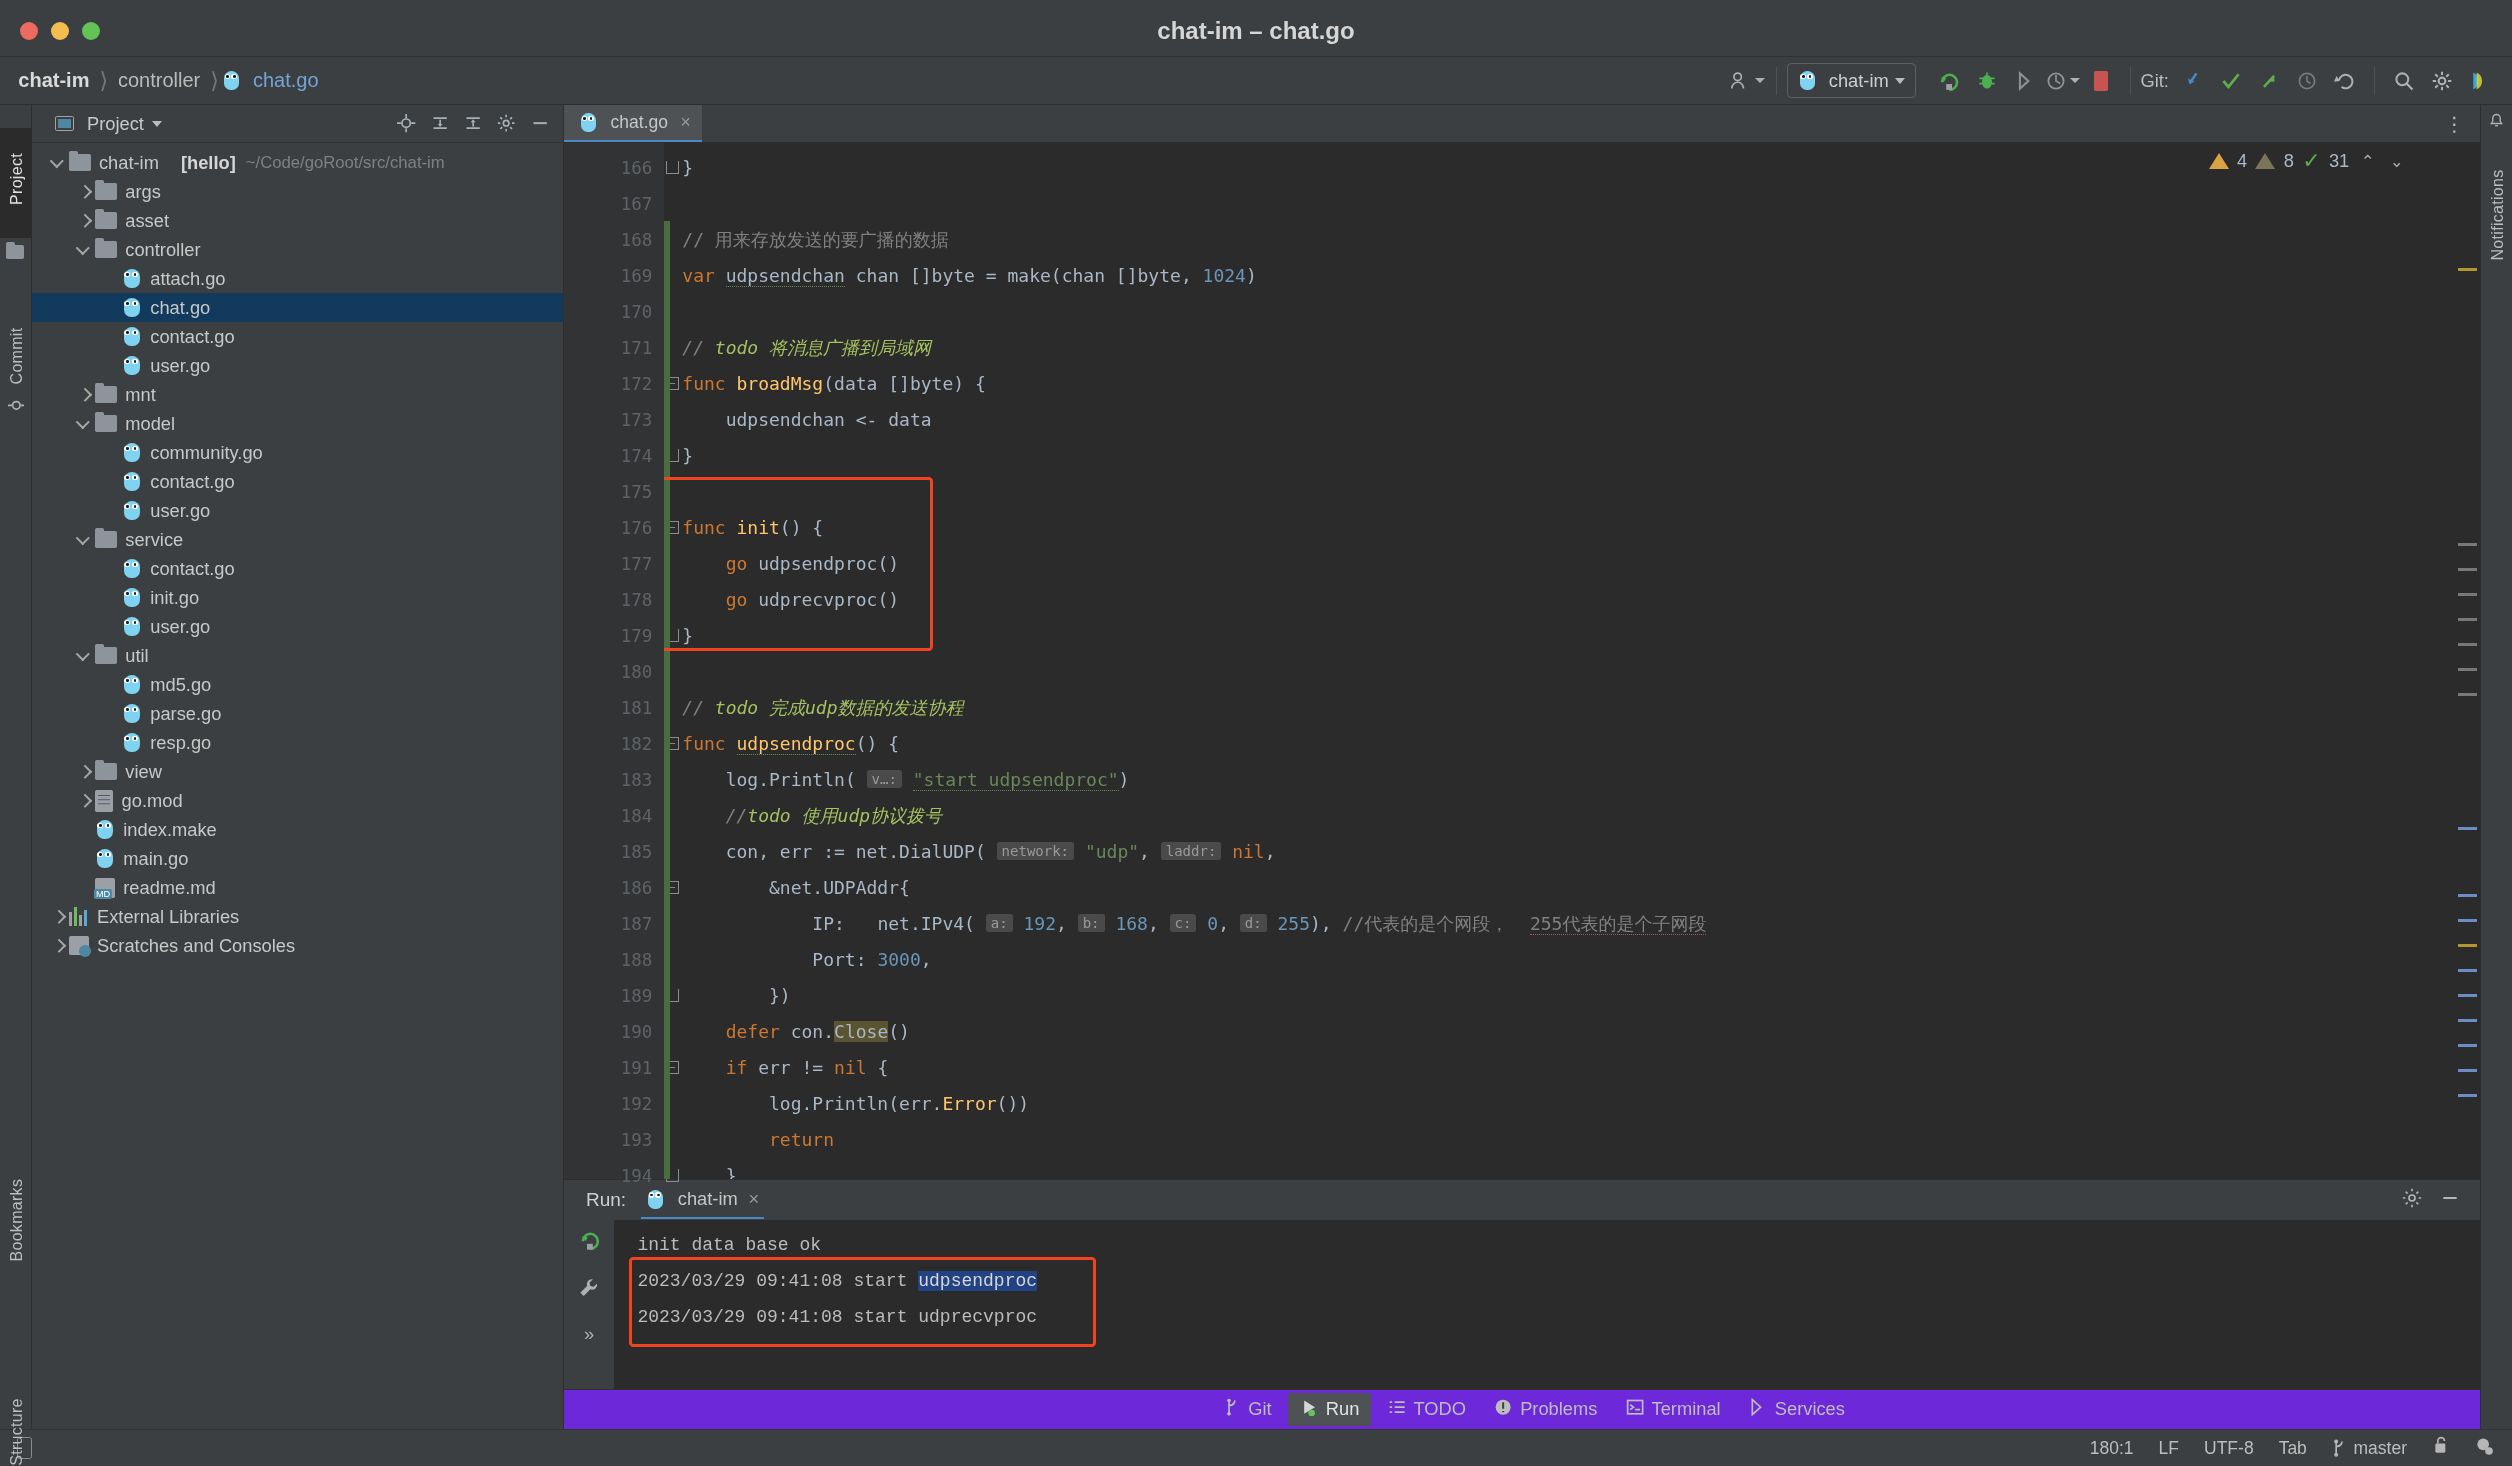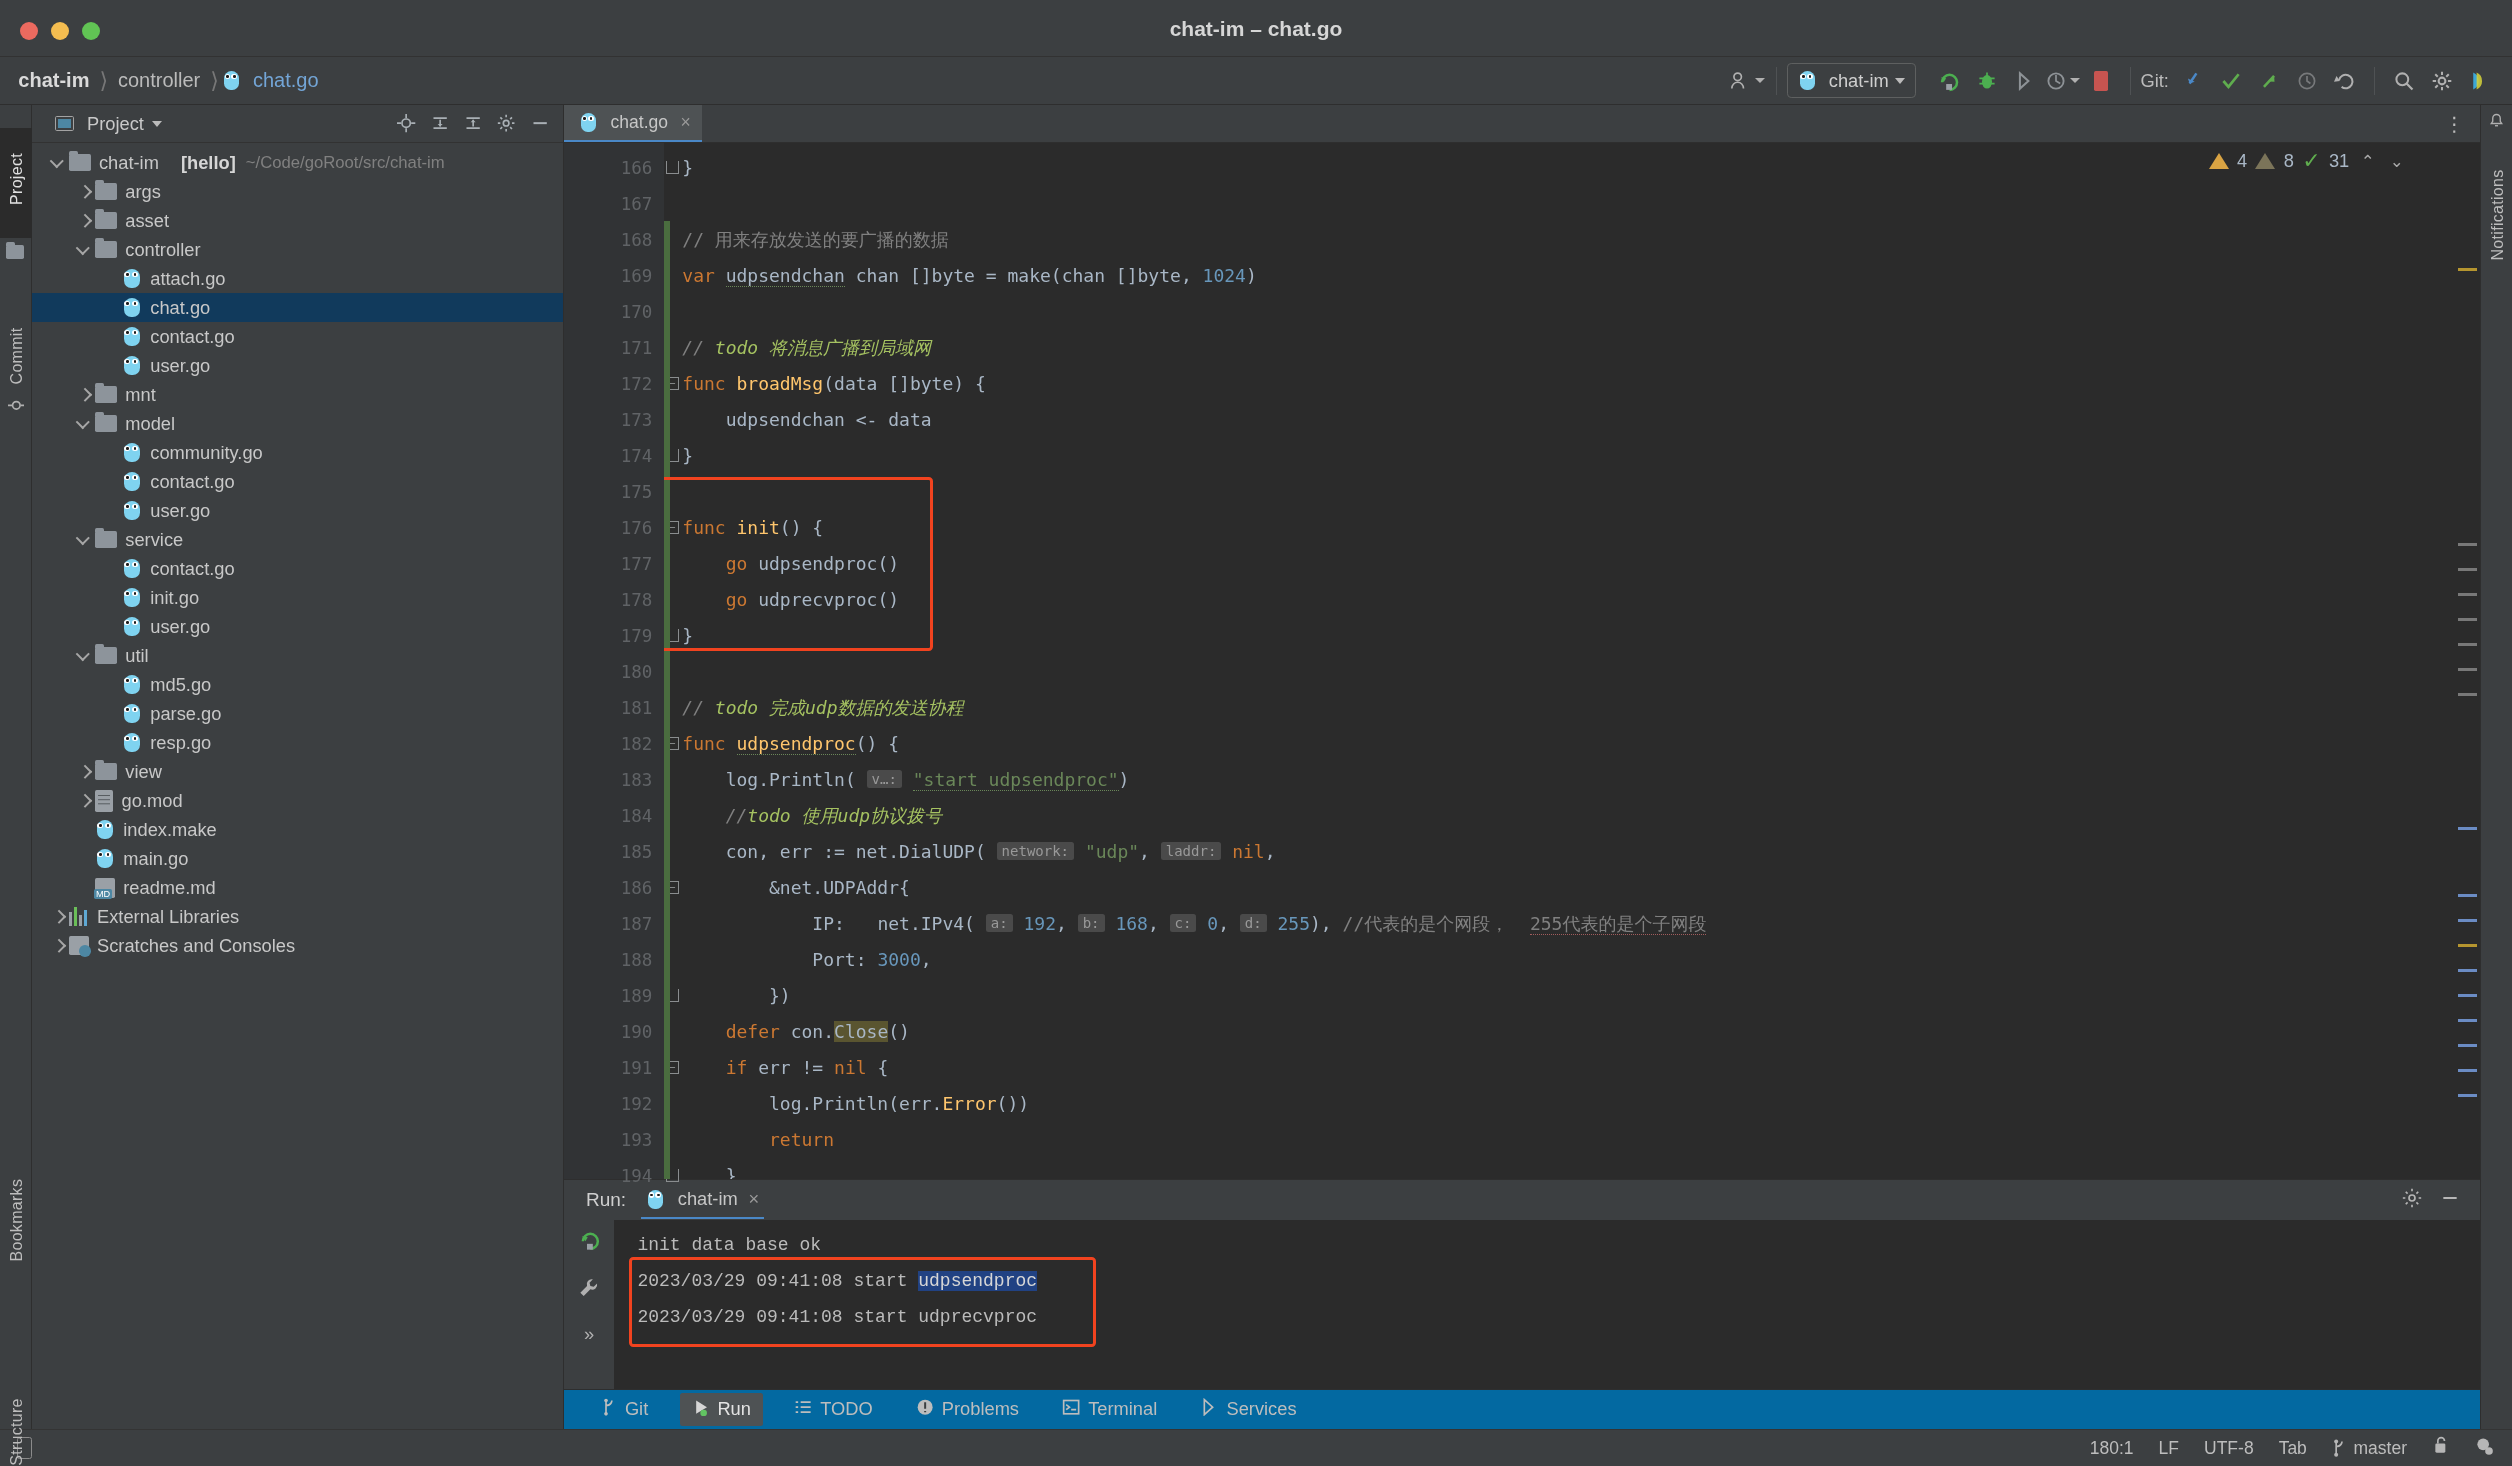--- a/index.html
+++ b/index.html
@@ -22,21 +22,21 @@
     height: 57px; background: #3c3f41; position: relative; flex: 0 0 57px;
     border-bottom: 0.8px solid #323232;
   }
   .traffic { position: absolute; top: 22px; display: flex; gap: 12.5px; left: 20px; }
   .tl { width: 18.3px; height: 18.3px; border-radius: 50%; }
   .tl.red { background: #ec6a5f; }
   .tl.yellow { background: #f4bd50; }
   .tl.green { background: #61c454; }
   #window-title {
     position: absolute; left: 0; right: 0; top: 16.7px; text-align: center;
-    color: #d6d6d6; font-size: 21px; font-weight: bold;
+    color: #d6d6d6; font-size: 24px; font-weight: bold;
   }
 
   
   #navbar {
     height: 48px; flex: 0 0 48px; background: #3c3f41;
     display: flex; align-items: center; padding: 0 13.3px 0 18.3px;
     border-bottom: 0.8px solid #2e2e2e;
   }
   #breadcrumb { display: flex; align-items: center; gap: 0px; }
   .crumb { color: #bbbbbb; font-size: 20px; padding: 0 6.7px; white-space: nowrap;}
@@ -227,22 +227,22 @@
   #console {
     flex:1 1 auto; position:relative; font-family:Liberation Mono, monospace;
     font-size:18px; color:#bbbbbb; padding:6.7px 0 0 23.4px;
   }
   #console .cline { height:36px; line-height:36px; white-space:pre; }
   .sel-blue { background:#214283; color:#d6d6d6; }
   #console-box { position:absolute; border:3.3px solid #f1431f; border-radius:4.2px; pointer-events:none; }
 
   
   #tool-strip {
-    height:40px; flex:0 0 40px; background:#0369a1; display:flex; align-items:center;
-    padding-left:25px; gap:20px; border-top:0.8px solid #2e2e2e;
+    height:40px; flex:0 0 40px; background:#6d28d9; display:flex; align-items:center;
+    padding-left:25px; gap:5px; border-top:0.8px solid #2e2e2e;justify-content:center;
   }
   .ts-item { display:flex; align-items:center; gap:7.5px; color:#bdbdbd; font-size:18.3px; padding:5px 11.7px; border-radius:2.5px;}
   .ts-item.active { background:#4e5254; color:#e3e3e3; }
   #status-bar {
     height:37px; flex:0 0 37px; background:#3c3f41; display:flex; align-items:center;
     border-top:0.8px solid #343434; padding:0 18.3px 0 16.7px;
   }
   .sb-left { display:flex; align-items:center; gap:8.3px; color:#a8a8a8;}
   .sb-right { margin-left:auto; display:flex; align-items:center; gap:25px; color:#bdbdbd; font-size:17.5px;}
   .phone-ico{width:15px;height:22px;border:1.7px solid #8b8b8b;border-radius:2.5px;}

